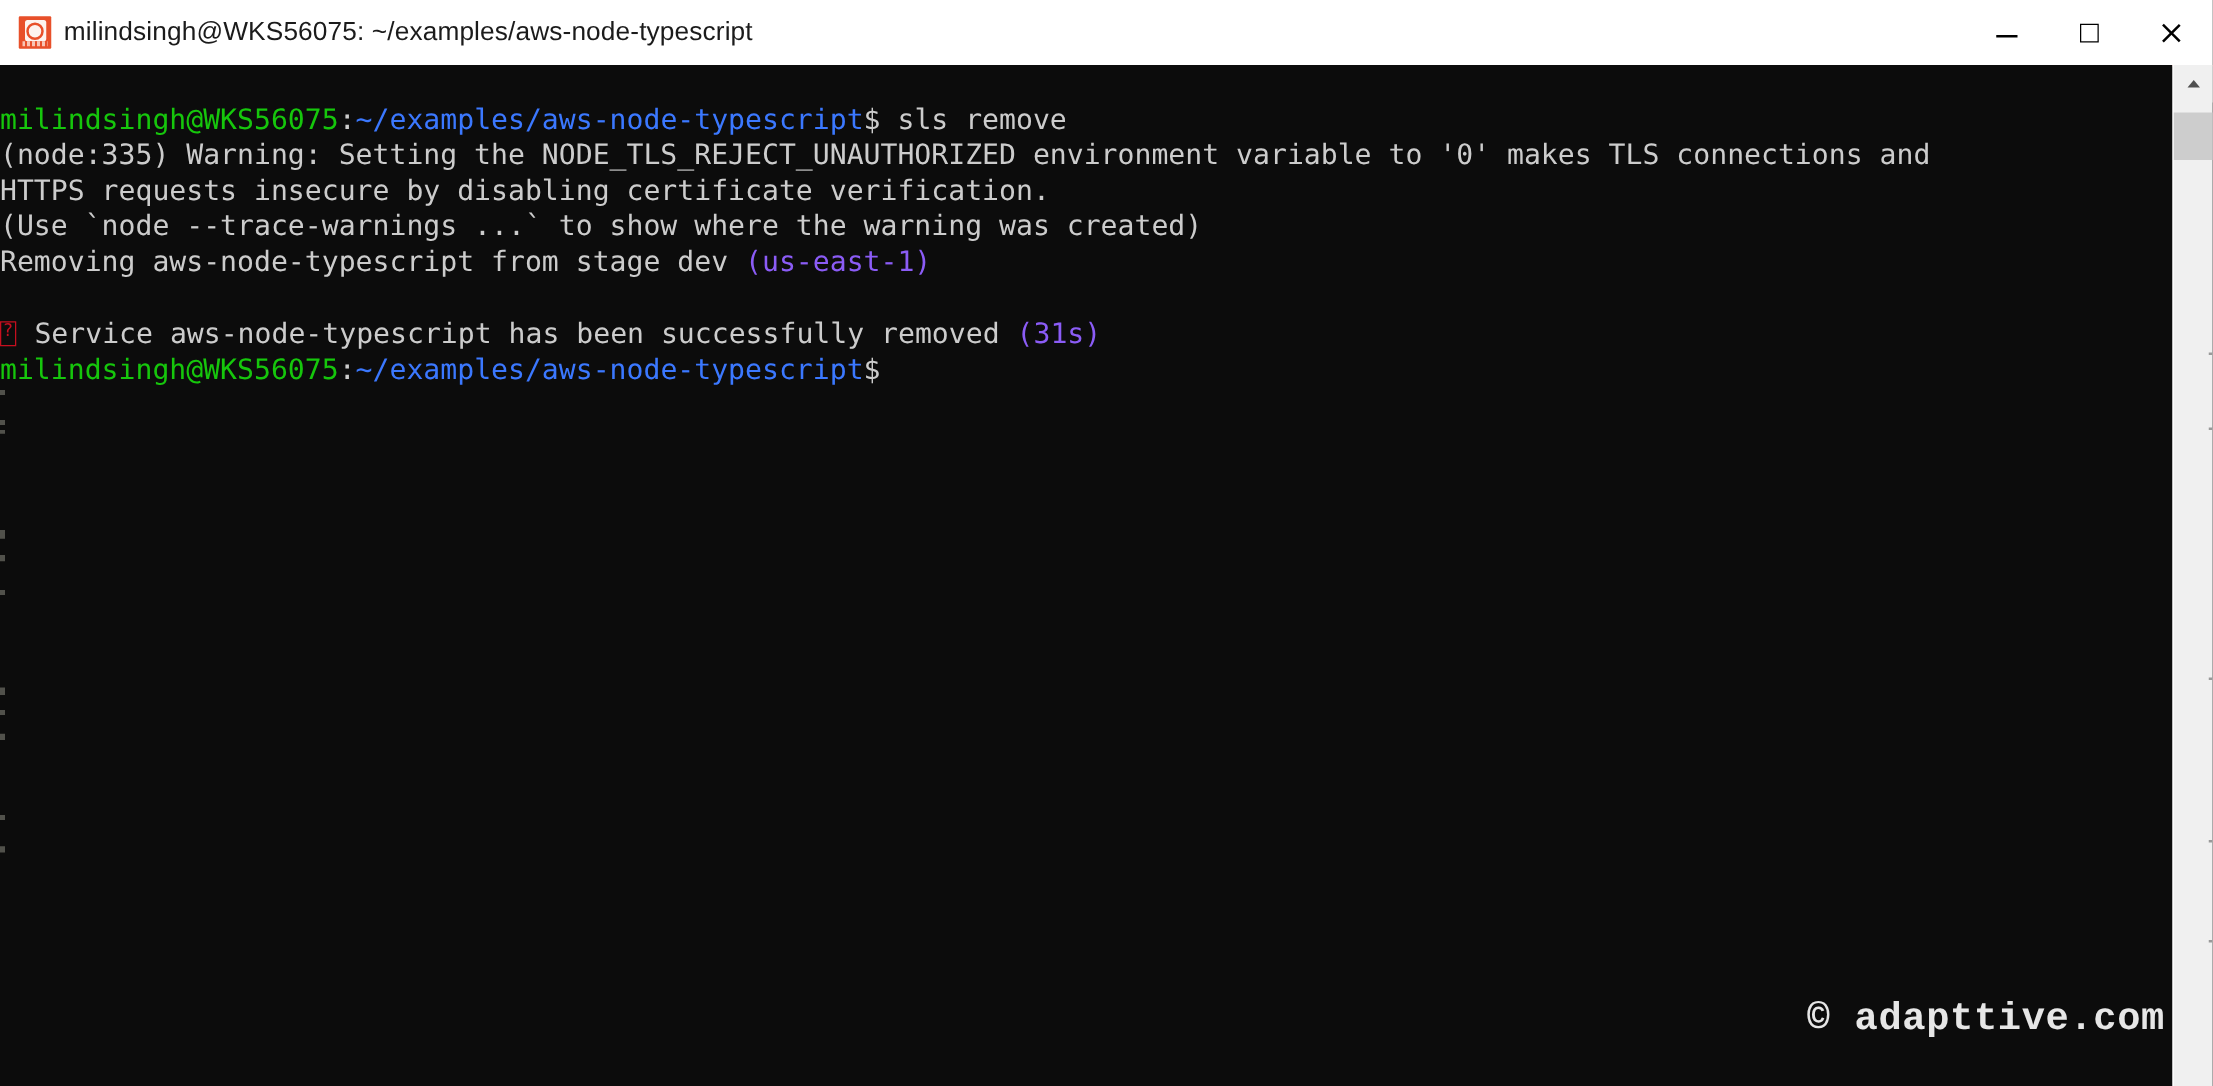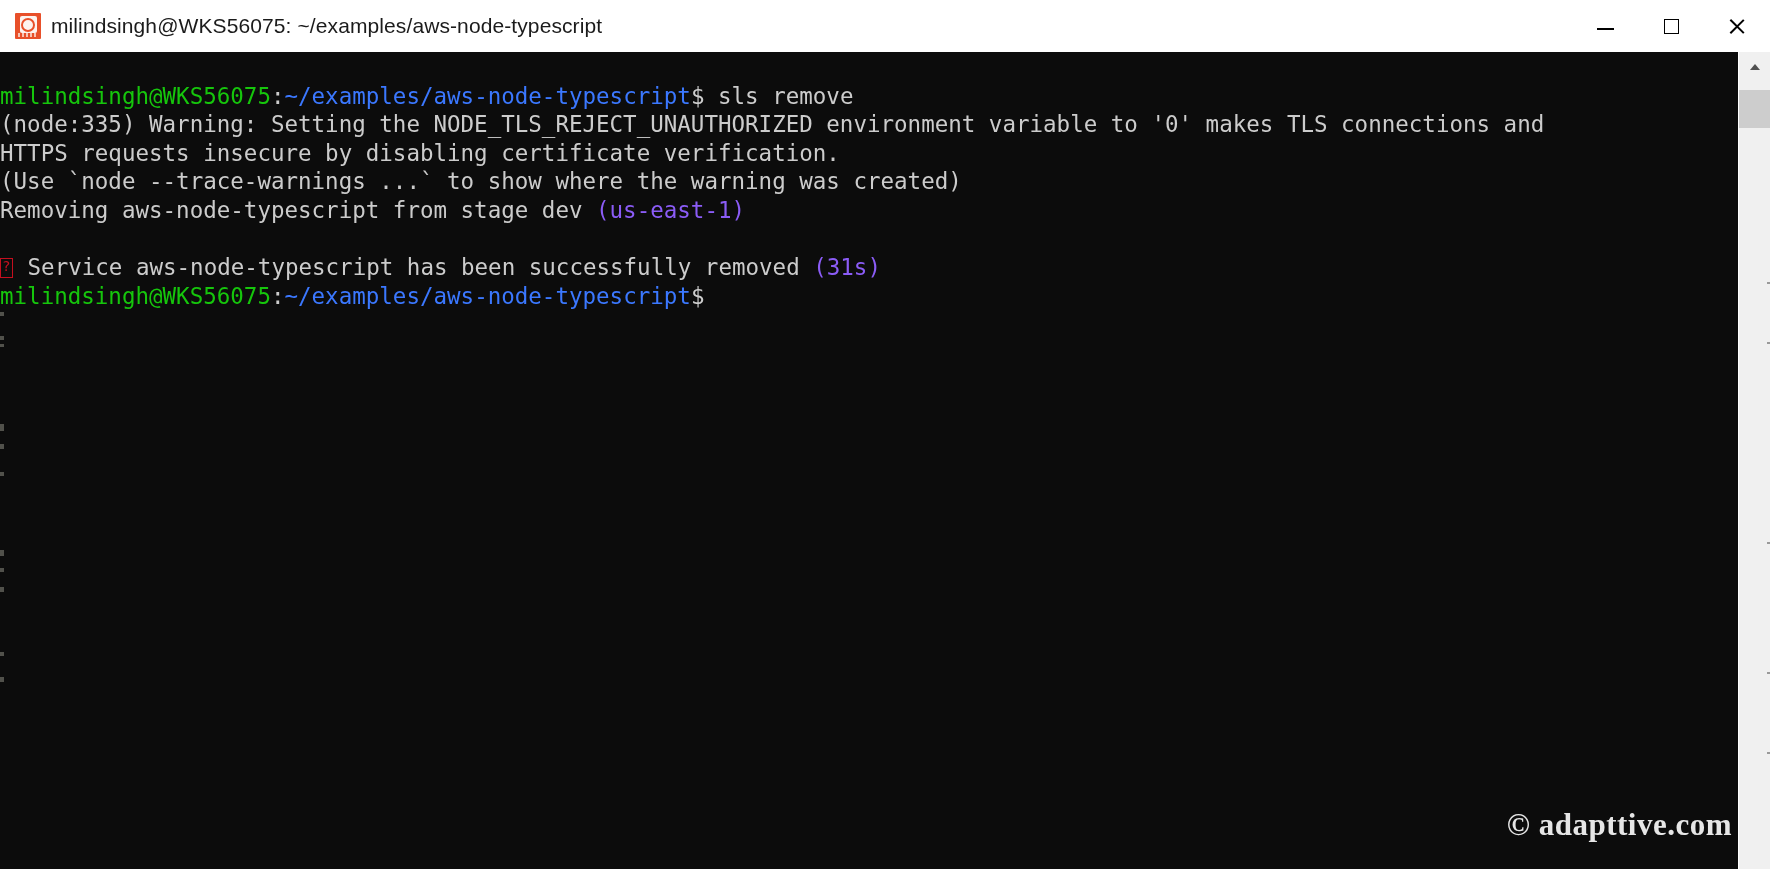--- a/index.html
+++ b/index.html
@@ -185,22 +185,22 @@
     left: 0;
     width: 4px;
     background: #8a8a80;
     opacity: .55;
   }
 
   
   #watermark {
     position: absolute;
     right: 6px;
-    bottom: 16px;
-    font-family: Liberation Serif, serif;
+    bottom: 26px;
+    font-family: Liberation Mono, monospace;
     font-weight: bold;
     font-size: 31px;
     color: #e6e6e6;
     letter-spacing: .5px;
     white-space: nowrap;
     z-index: 5;
   }
 
   
   #scrollbar {

